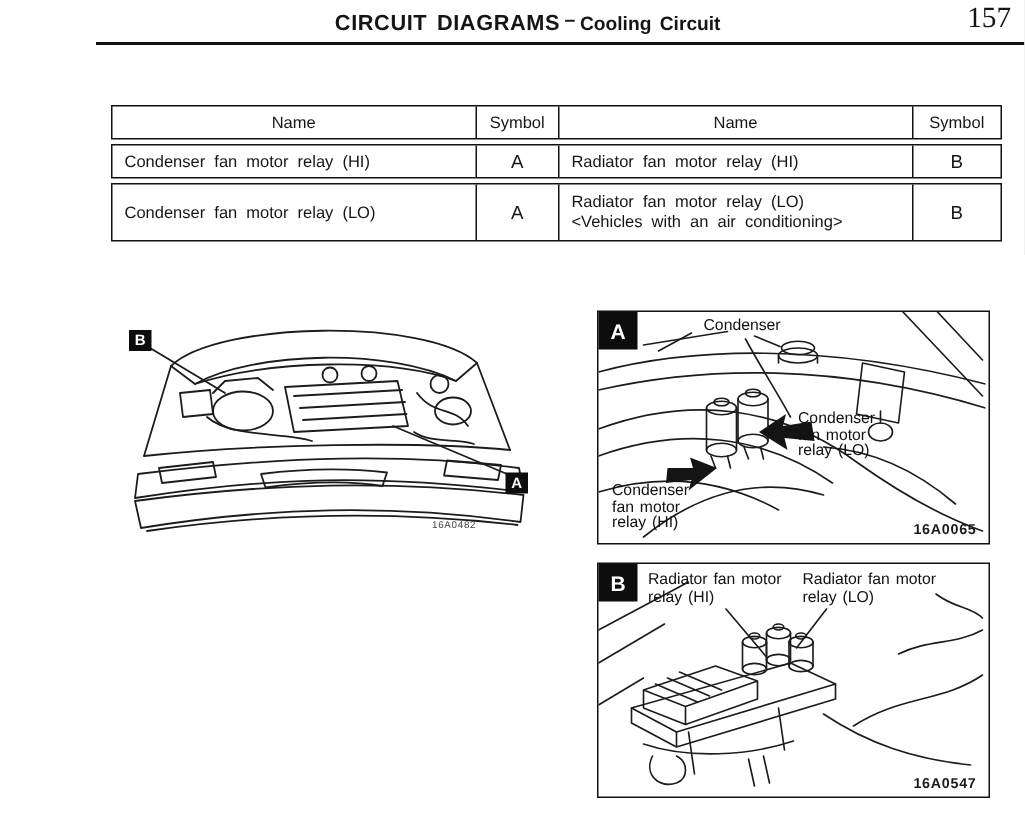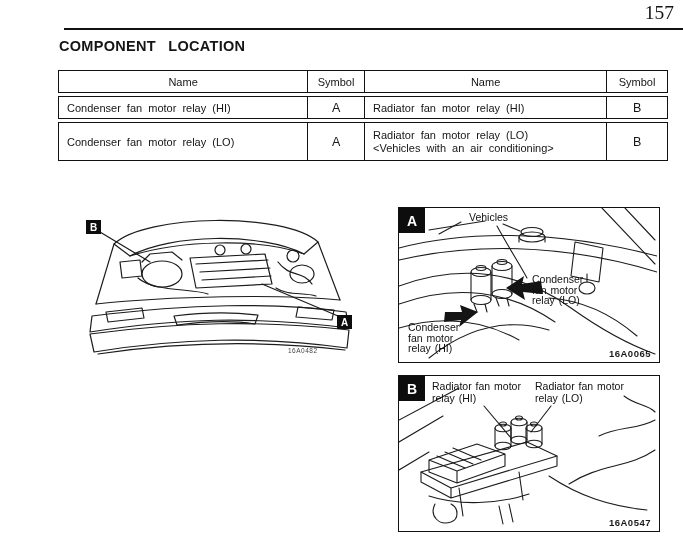--- a/index.html
+++ b/index.html
@@ -21,21 +21,21 @@
     font-family:"Liberation Serif",serif;font-weight:normal;font-size:19.5px;
   }
   .hdr-rule{position:absolute;top:28px;left:64px;right:0;height:2px;background:#111;}
   
   .sect{
     position:absolute;top:38px;left:59px;margin:0;
     font-size:14.5px;font-weight:bold;letter-spacing:.3px;word-spacing:8px;
   }
   
   .tbl{position:absolute;left:58px;top:70px;width:610px;}
-  .trow{display:flex;border:1.6px solid #111;margin-bottom:3px;background:#fff;box-sizing:border-box;}
+  .trow{display:flex;border:1.6px solid #111;margin-bottom:3px;background:#fff;box-sizing:border-box;margin-left:16px;}
   .tc{
     box-sizing:border-box;border-right:1.3px solid #111;
     display:flex;align-items:center;font-size:11px;word-spacing:3px;
   }
   .tc.last{border-right:none;}
   .c1{width:250px;padding-left:8px;}
   .c2{width:57px;justify-content:center;}
   .c3{width:243px;padding-left:8px;}
   .c4{width:60px;justify-content:center;}
   .thead .tc{justify-content:center;padding-left:0;height:21px;}
@@ -82,24 +82,26 @@
     position:absolute;right:4px;top:535px;
     font-family:"DejaVu Sans Mono",monospace;font-weight:bold;font-size:15.5px;
     color:#3d3d3d;letter-spacing:.5px;text-shadow:1px 0 0 rgba(60,60,60,.35);
   }
 </style>
 </head>
 <body>
 
 <div class="page">
 
+  <div class="hdr-title">
+    <span class="t1">CIRCUIT DIAGRAMS</span><span class="tdash">–</span><span class="t2">Cooling Circuit</span>
+  </div>
   <div class="pagenum">157</div>
   <div class="hdr-rule"></div>
 
-  <h1 class="sect">COMPONENT LOCATION</h1>
 
   <div class="tbl">
     <div class="trow thead">
       <div class="tc c1">Name</div>
       <div class="tc c2">Symbol</div>
       <div class="tc c3">Name</div>
       <div class="tc c4 last">Symbol</div>
     </div>
     <div class="trow r1">
       <div class="tc c1">Condenser fan motor relay (HI)</div>
@@ -182,21 +184,21 @@
           <ellipse cx="103" cy="54" rx="5" ry="2.5"></ellipse>
           <path d="M75,96 L78,104 M86,96 L88,104 M97,90 L100,98 M108,90 L110,98"></path>
         </g>
       </g>
       <g fill="#141414" stroke="none">
         <polygon points="107,80 125,68 123,76 142,73 144,86 124,84 126,92"></polygon>
         <polygon points="79,104 61,97 63,104 46,104 45,114 62,112 60,119"></polygon>
       </g>
     </svg>
     <div class="pmarker">A</div>
-    <div class="callout co-rad">Vehicles</div>
+    <div class="callout co-rad">Condenser</div>
     <div class="callout co-lo">Condenser fan motor relay (LO)</div>
     <div class="callout co-hi">Condenser fan motor relay (HI)</div>
     <div class="figcode">16A0065</div>
   </div>
 
   <div class="panel panel-b">
     <svg width="258" height="153" viewBox="0 0 258 153">
       <g fill="none" stroke="#1c1c1c" stroke-width="1.1" stroke-linecap="round" stroke-linejoin="round">
         <path d="M85,30 L112,62"></path>
         <path d="M152,30 L132,56"></path>

